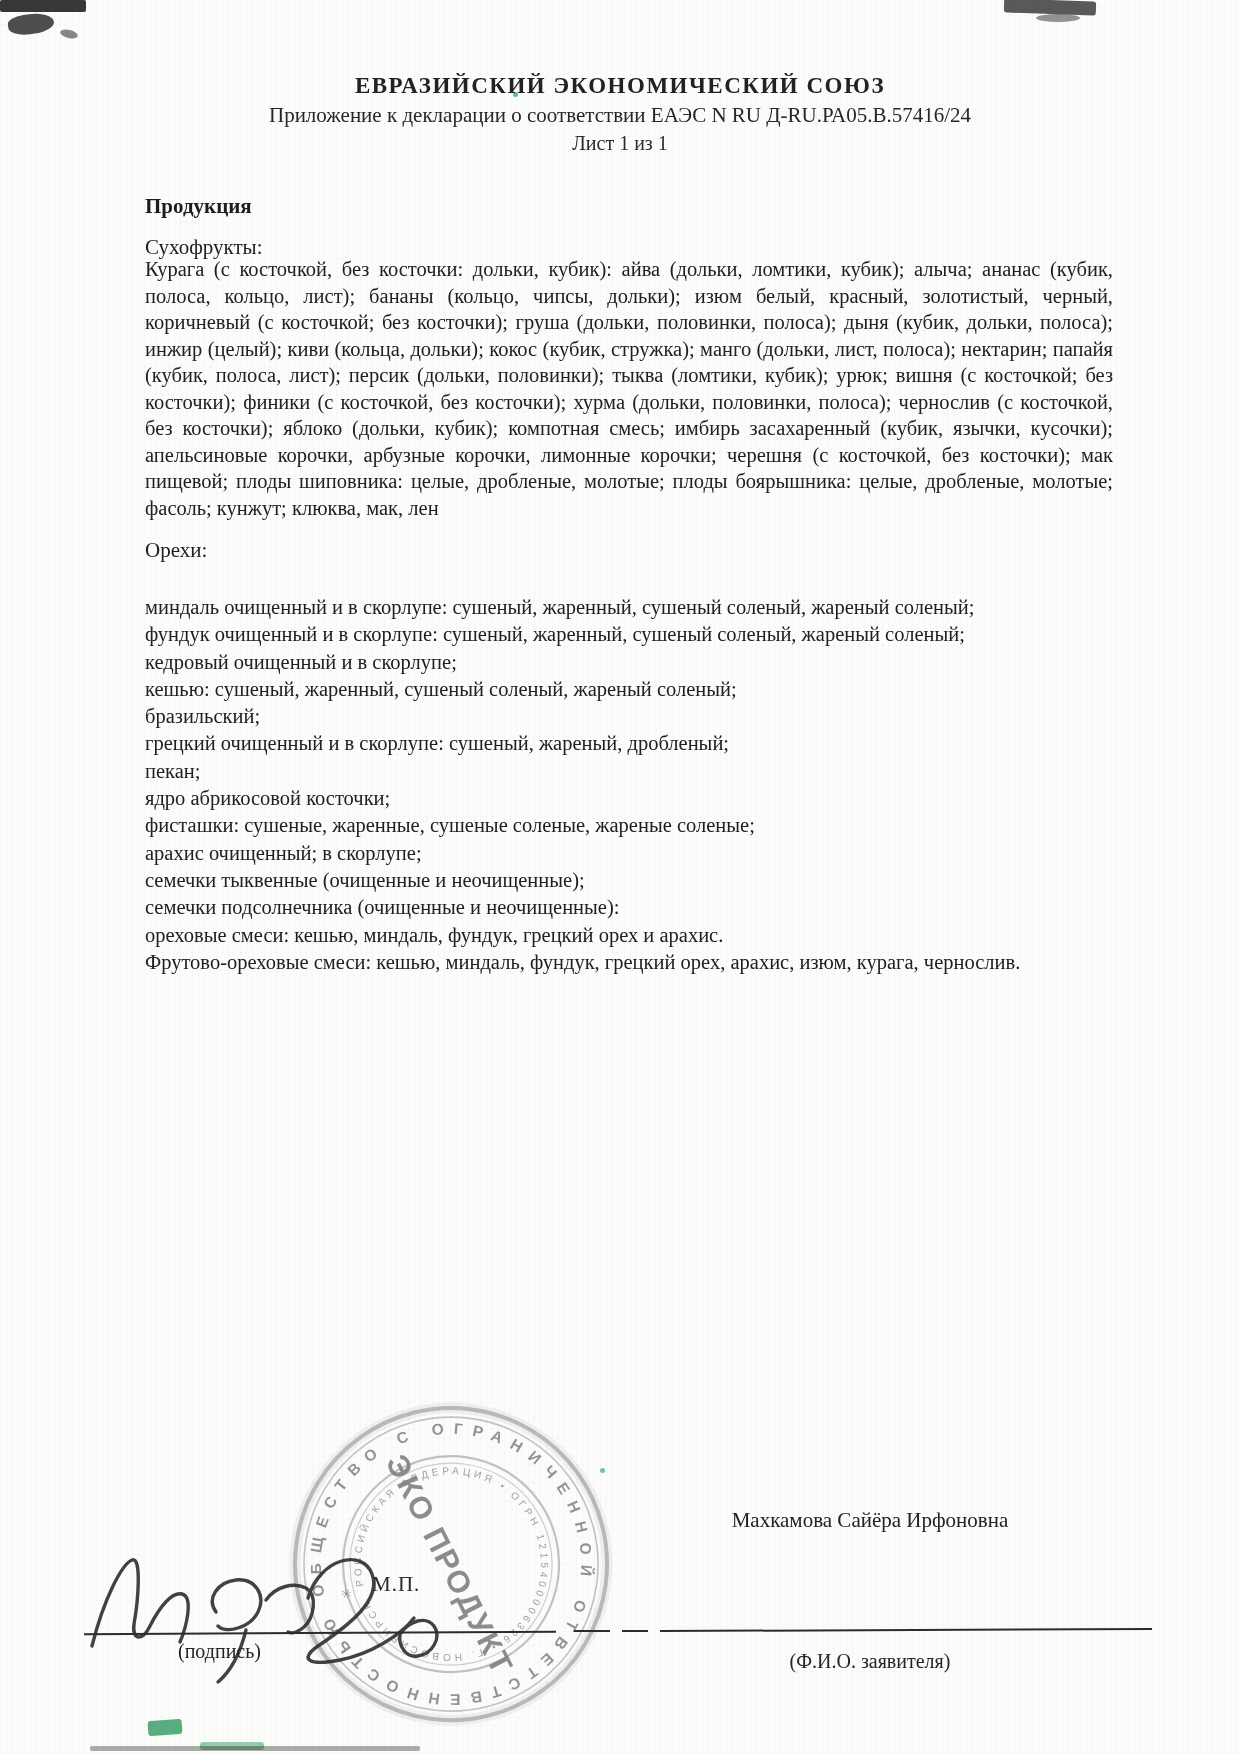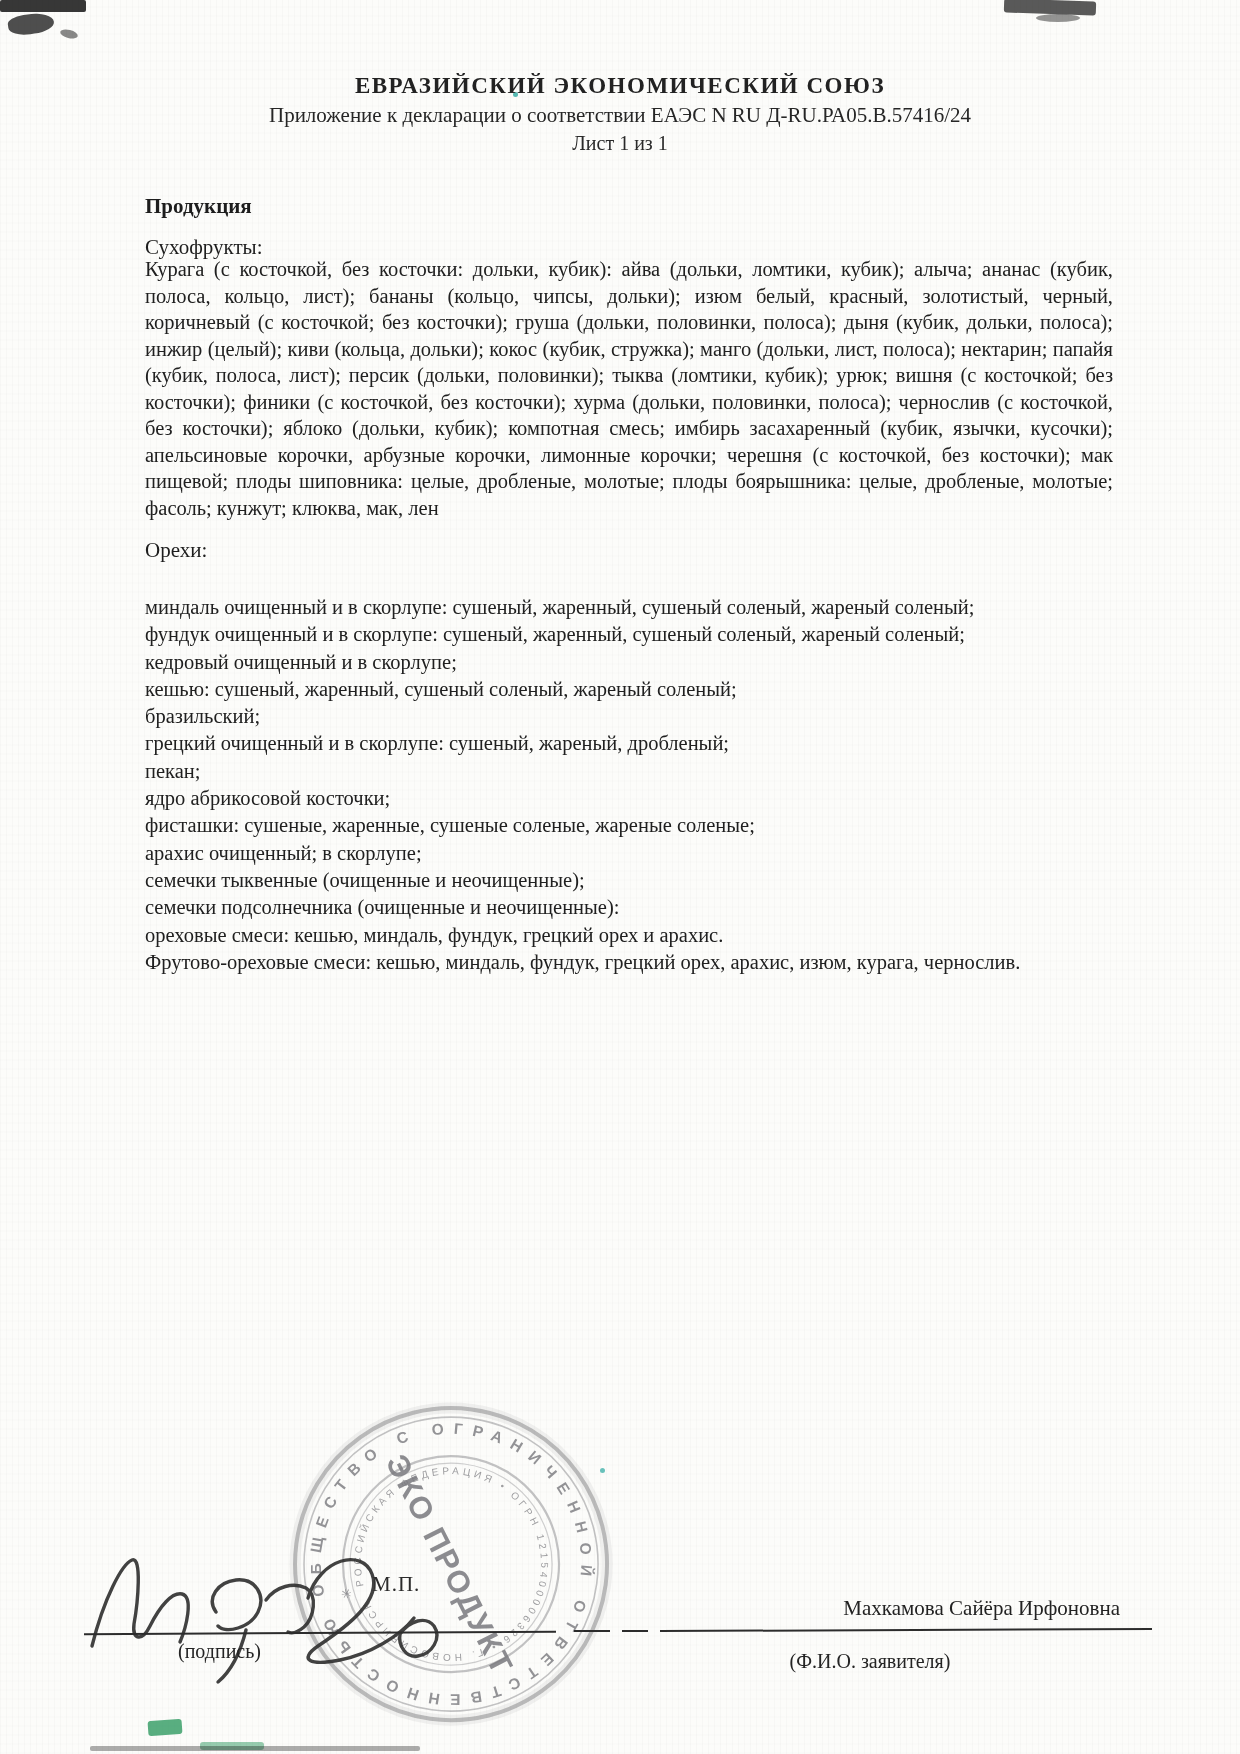--- a/index.html
+++ b/index.html
@@ -25,21 +25,21 @@
   .para{
     position:absolute;left:145px;top:256px;width:968px;
     font-size:20.5px;line-height:26.5px;text-align:justify;color:#202020;
   }
   .nuts{position:absolute;left:145px;top:596px;width:990px;font-size:20.5px;color:#202020;}
   .nut-line{height:27.3px;white-space:nowrap;}
   
   .sig-line{position:absolute;height:2px;background:#2c2c2c;}
   .caption{position:absolute;font-size:20px;color:#242424;}
   .mp{position:absolute;left:372px;top:1572px;font-size:21px;color:#2b2b2b;letter-spacing:1px;}
-  .applicant{position:absolute;left:620px;top:1596px;width:500px;text-align:right;font-size:21px;color:#222;}
+  .applicant{position:absolute;left:620px;top:1508px;width:500px;text-align:center;font-size:21px;color:#222;}
   
   .stamp{
     position:absolute;left:276px;top:1396px;width:352px;height:344px;
     transform:rotate(-14deg);
     opacity:0.78;
   }
   
   .art{position:absolute;}
   .a-dark{background:#141414;}
   .a-green{background:#2f9a62;}

